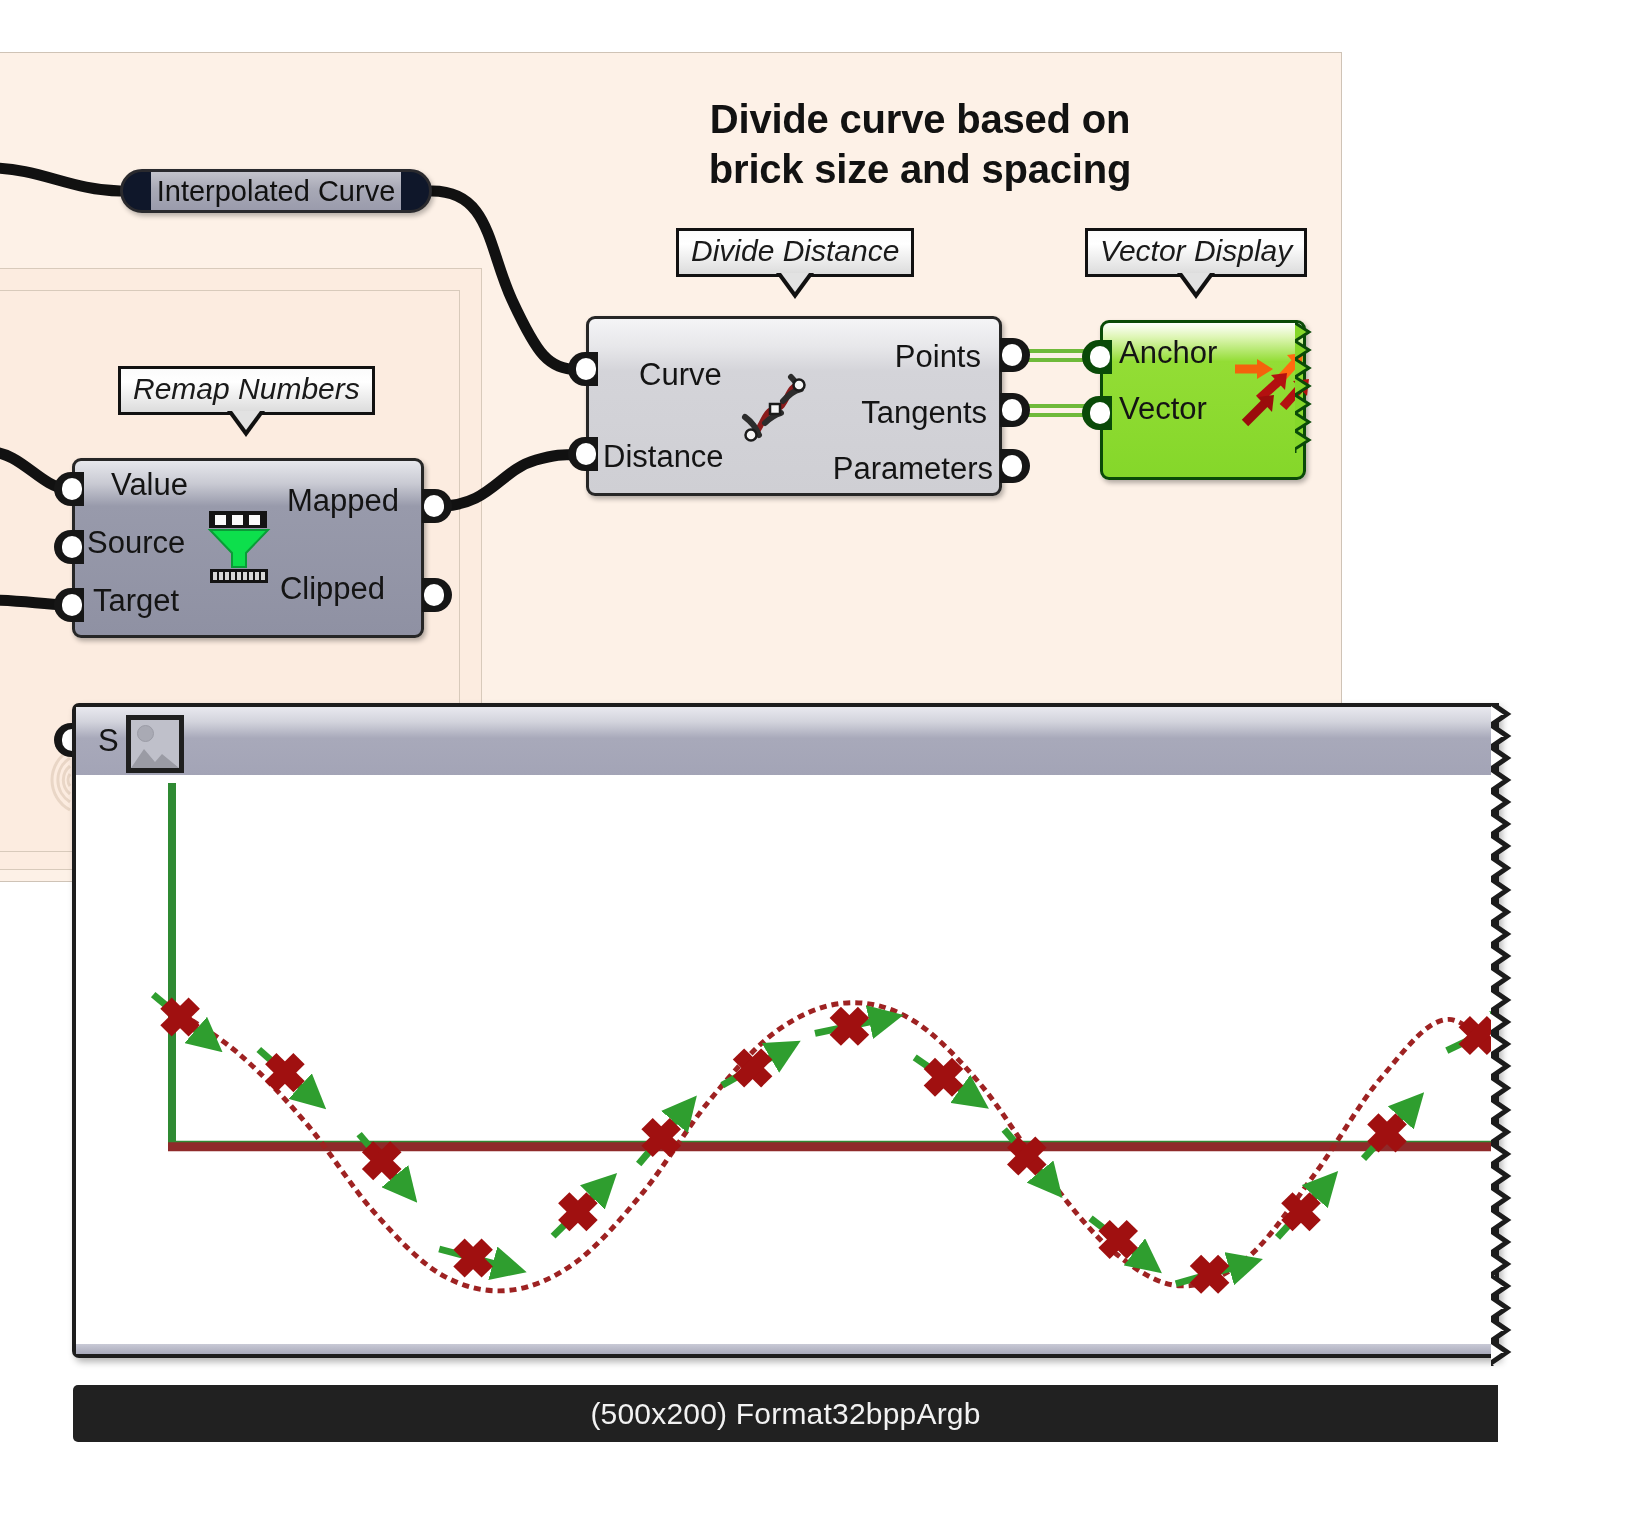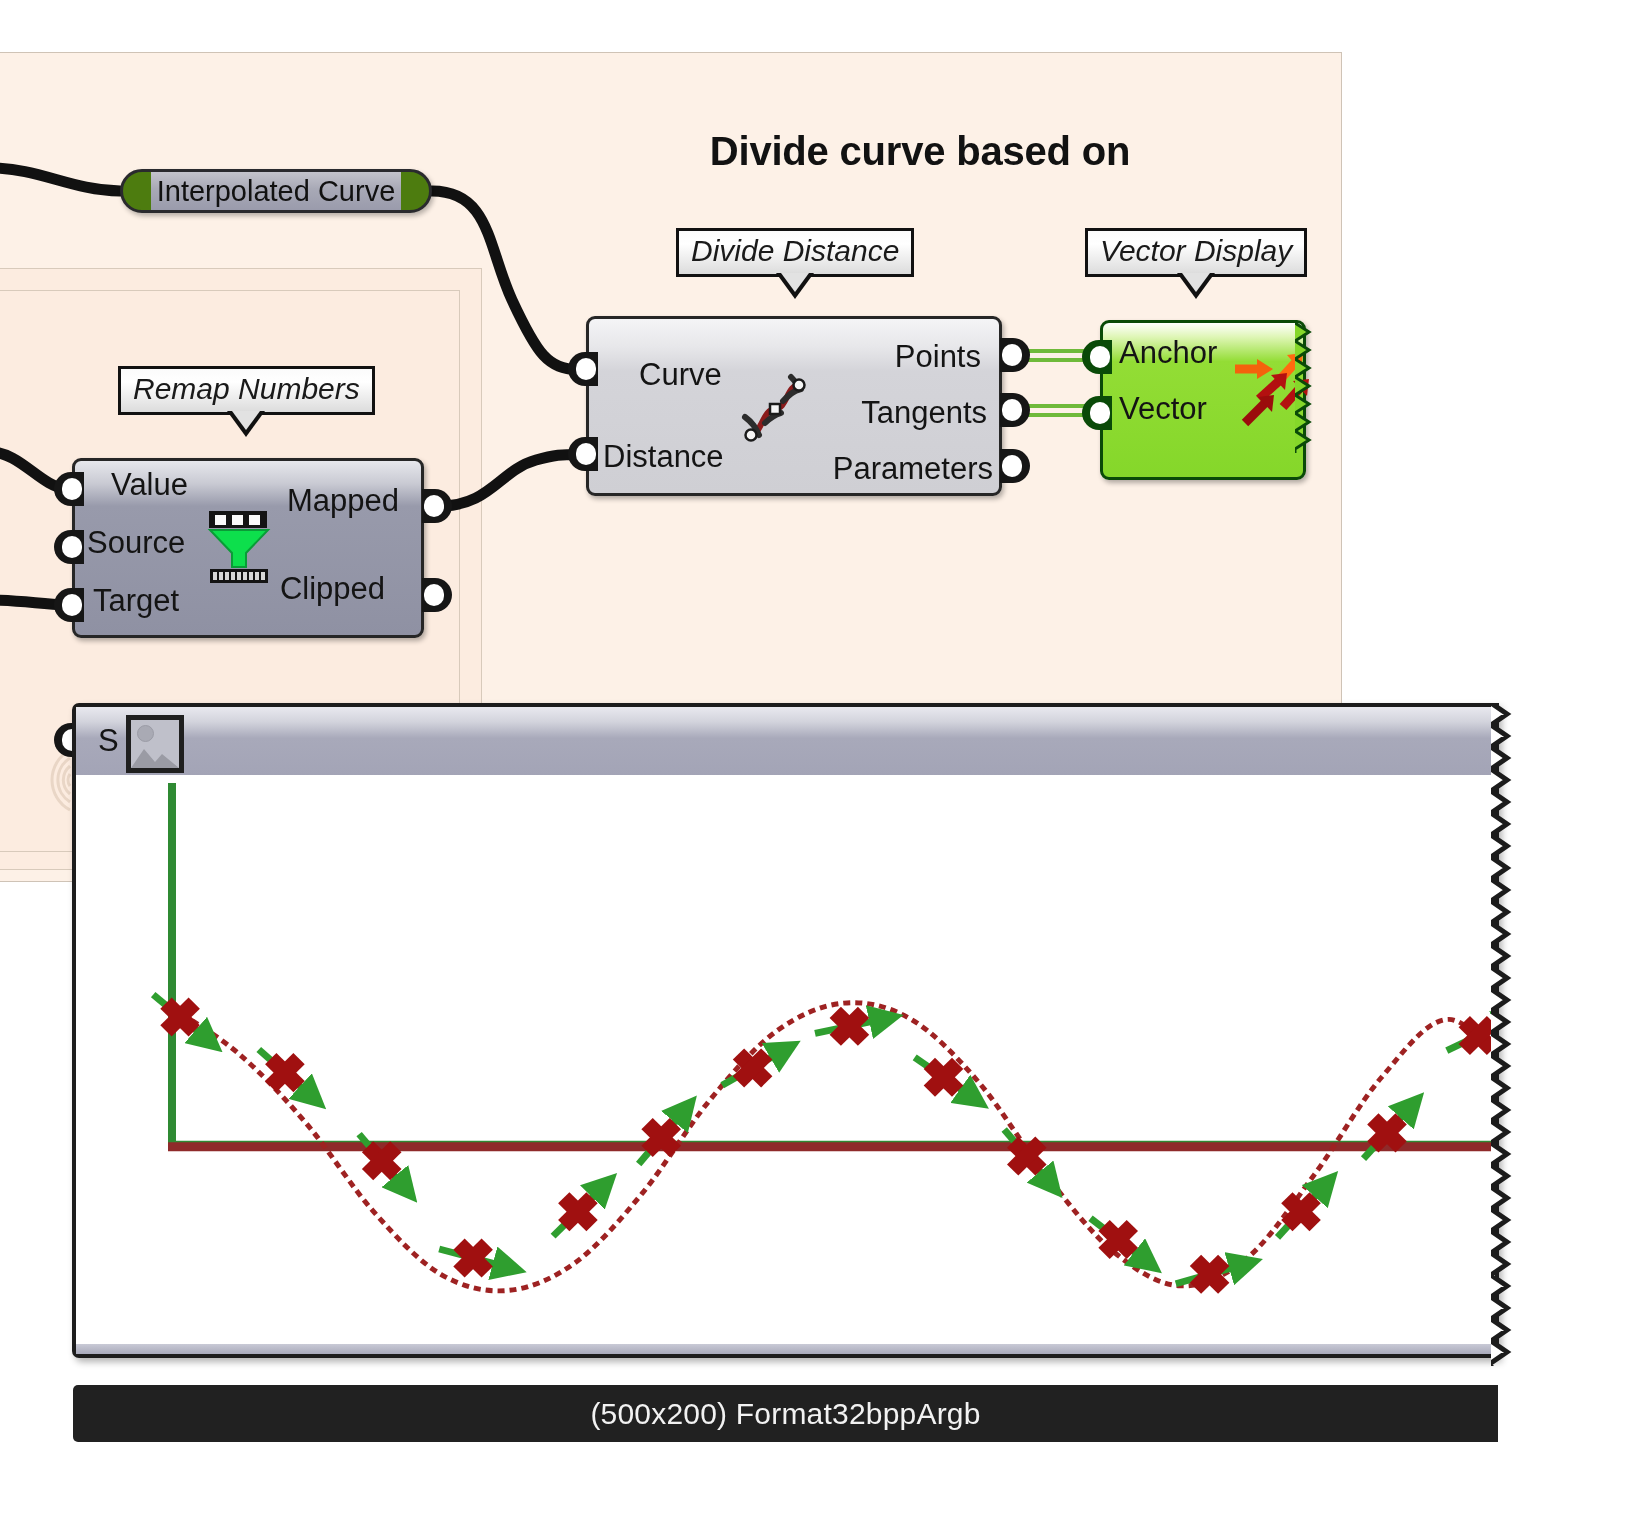--- a/index.html
+++ b/index.html
@@ -19,21 +19,21 @@
   }
   #group-inner{
     left:-60px; top:290px; width:518px; height:560px;
     background:#fcece0; border:1px solid #d8cabb;
   }
 
   
   #canvas-title{
     left:640px; top:94px; width:560px;
     text-align:center; font-size:40px; font-weight:bold; color:#121212;
-    line-height:1.26; letter-spacing:-0.2px;margin-top:32px;
+    line-height:1.26; letter-spacing:-0.2px;
   }
 
   
   .nametag{
     background:linear-gradient(#fbfbfb 0%, #ffffff 30%, #dcdcdc 100%);
     border:3px solid #111; color:#1a1a1a;
     font-size:30px; padding:3px 12px 6px 12px; white-space:nowrap;
     box-sizing:border-box;
     font-style:italic;
   }
@@ -88,21 +88,21 @@
   .knob-in::after{ left:8px; }
   .knob-out::after{ left:2px; }
   .knob-green{ background:#0a4a08; }
 
   
   #wires{position:absolute;left:0;top:0;width:1639px;height:1517px;pointer-events:none;}
 
   
   #pill-interp-curve{
     position:absolute; left:120px; top:169px; width:312px; height:44px;
-    background:#4d7c0f; border:3px solid #2a2a2e; border-radius:24px;
+    background:#0f172a; border:3px solid #2a2a2e; border-radius:24px;
     box-sizing:border-box; box-shadow:2px 3px 5px rgba(0,0,0,.28);
   }
   #pill-interp-curve .pill-inner{
     position:absolute; left:28px; top:0px; right:28px; bottom:0px;
     background:linear-gradient(#c3c3cc 0%, #a8a9b6 45%, #9a9bac 100%);
     display:flex; align-items:center; justify-content:center;
   }
   #pill-interp-curve .pill-text{
     font-size:29px; color:#111; white-space:nowrap;
   }
@@ -166,20 +166,21 @@
 </style>
 </head>
 <body class="nodrag">
 
 <div class="abs" id="group-outer"></div>
 <div class="abs" id="group-mid"></div>
 <div class="abs" id="group-inner"></div>
 
 <div class="abs" id="canvas-title">
   <div>Divide curve based on</div>
+  <div>brick size and spacing</div>
 </div>
 
 <svg id="wires" viewBox="0 0 1639 1517">
 
   <path d="M -10,168 C 40,168 70,190 120,191" stroke="#111" stroke-width="11" fill="none" stroke-linecap="round"></path>
 
   <path d="M 432,191 C 490,191 488,248 512,300 C 538,356 548,368 578,370" stroke="#111" stroke-width="11" fill="none" stroke-linecap="round"></path>
 
   <path d="M -10,452 C 20,452 40,486 66,489" stroke="#111" stroke-width="11" fill="none" stroke-linecap="round"></path>
   <path d="M -10,600 C 20,600 40,604 66,605" stroke="#111" stroke-width="11" fill="none" stroke-linecap="round"></path>

